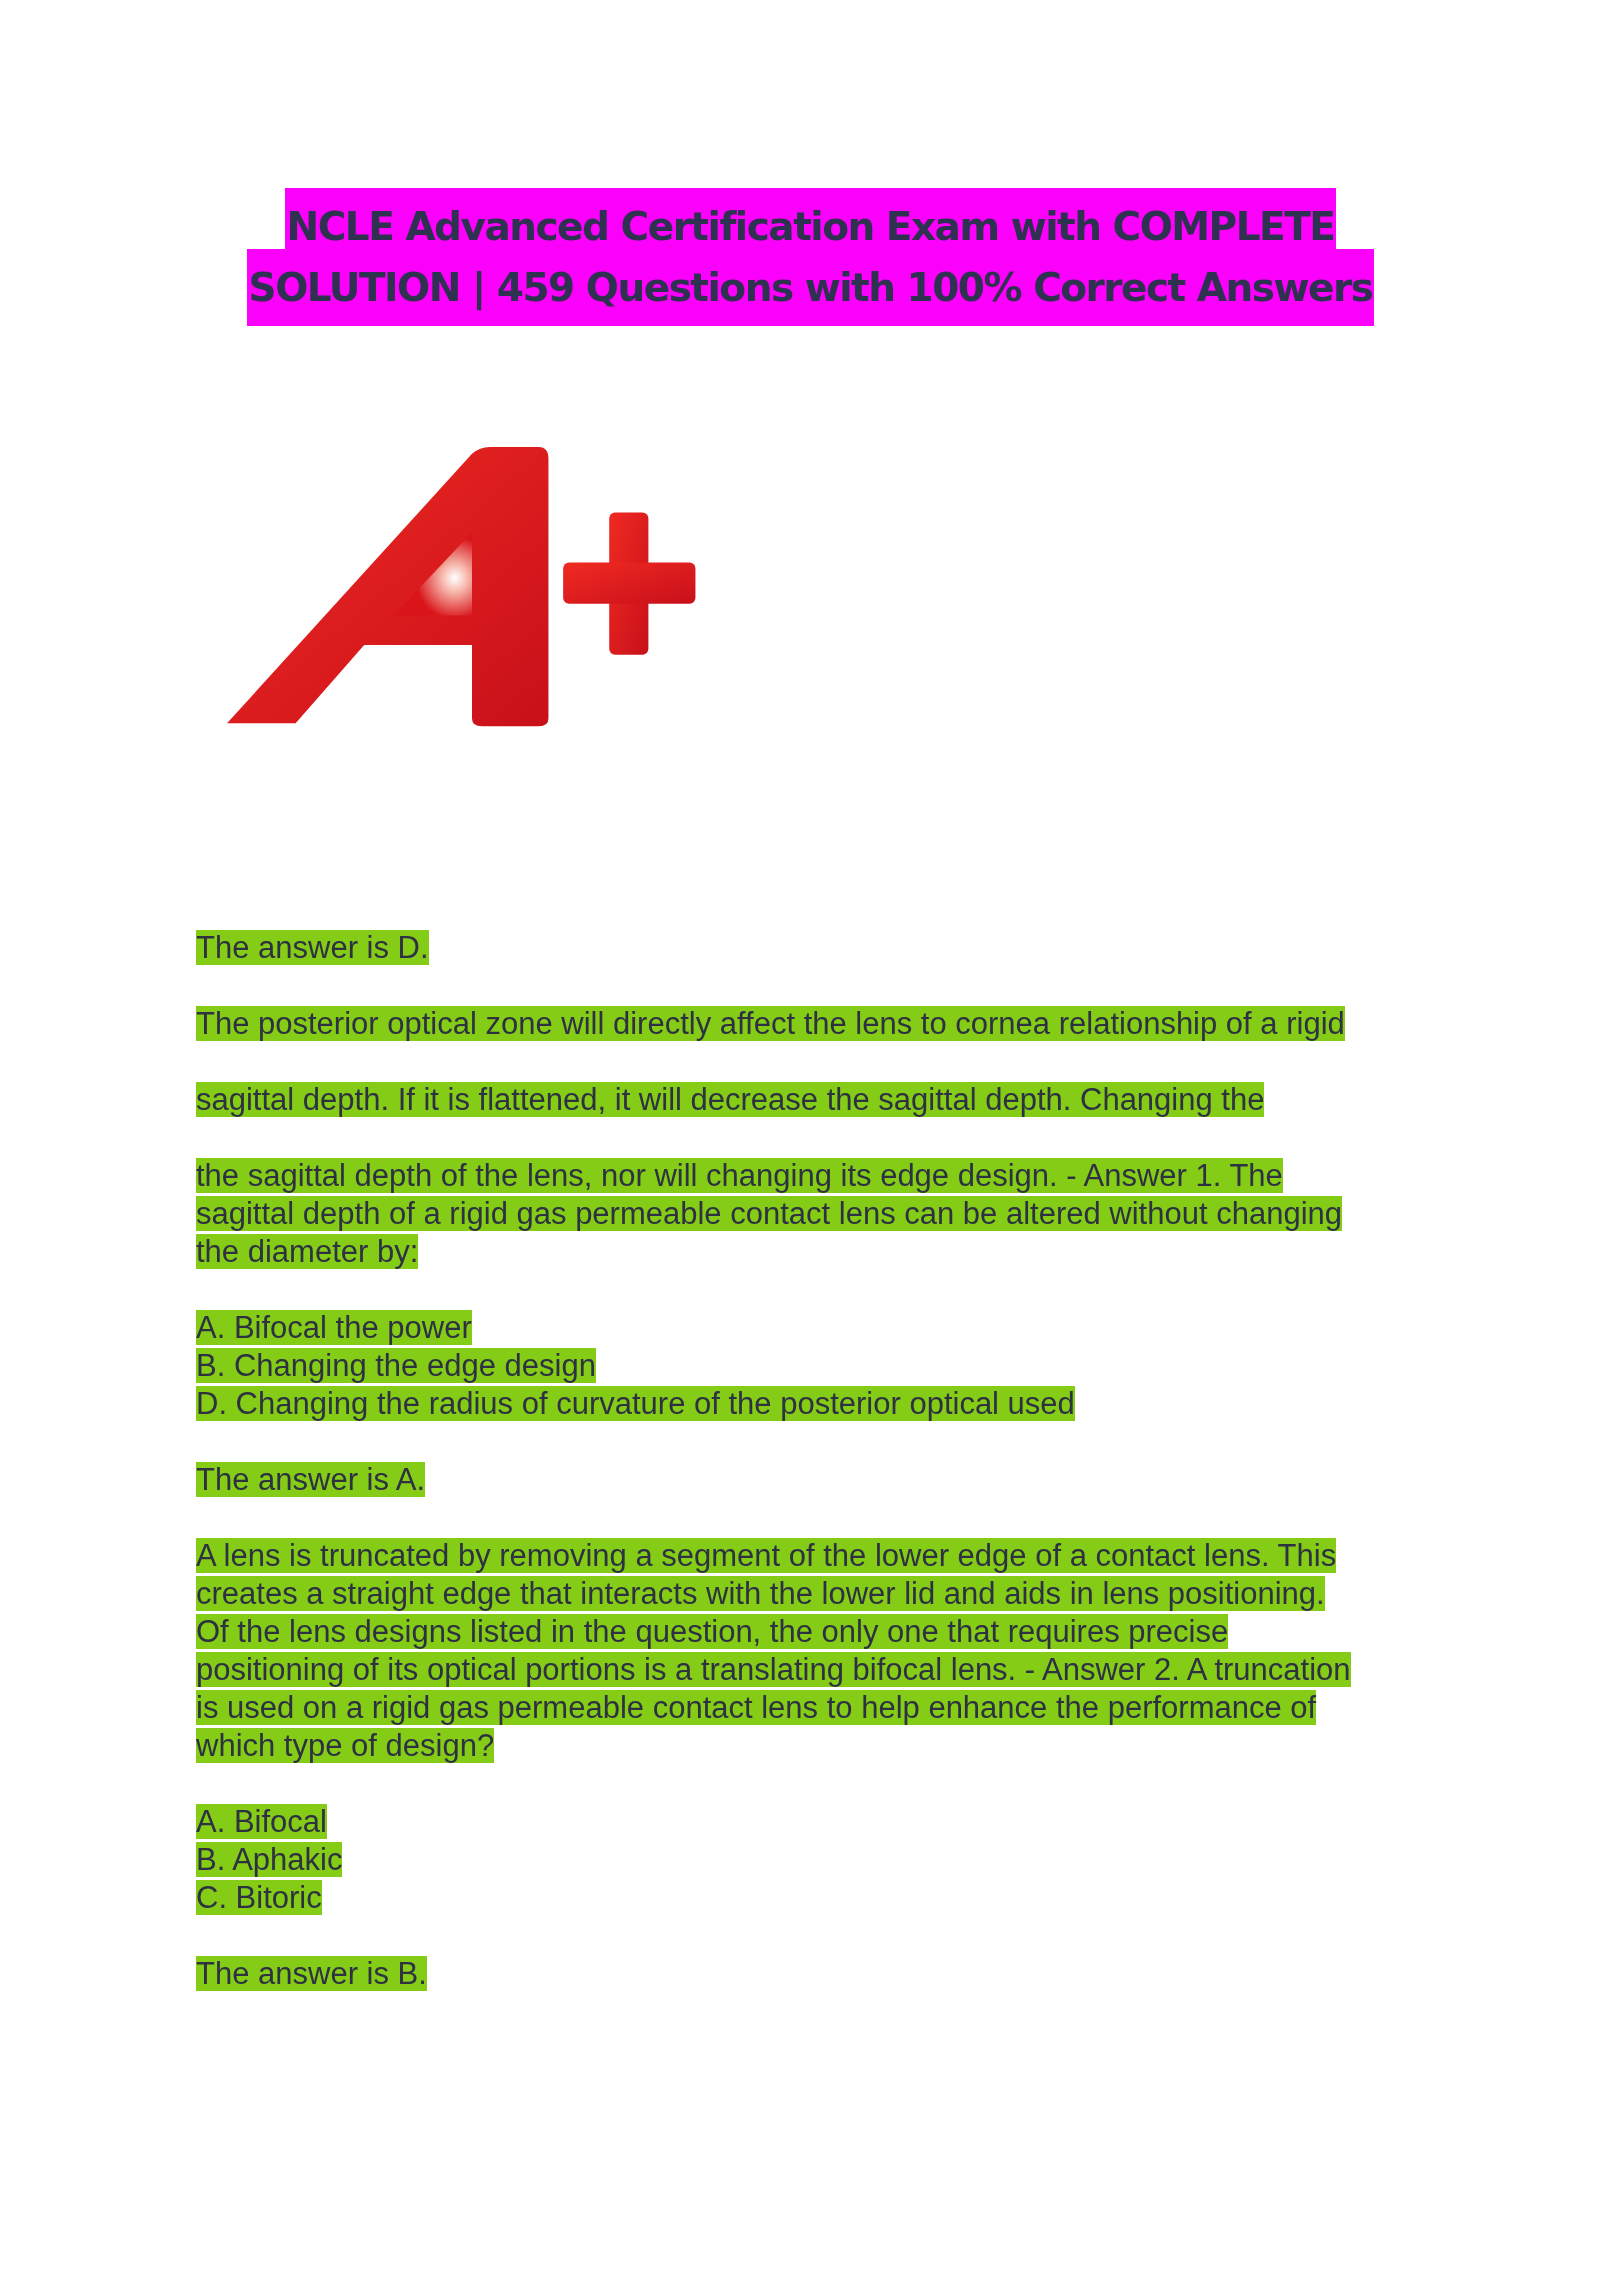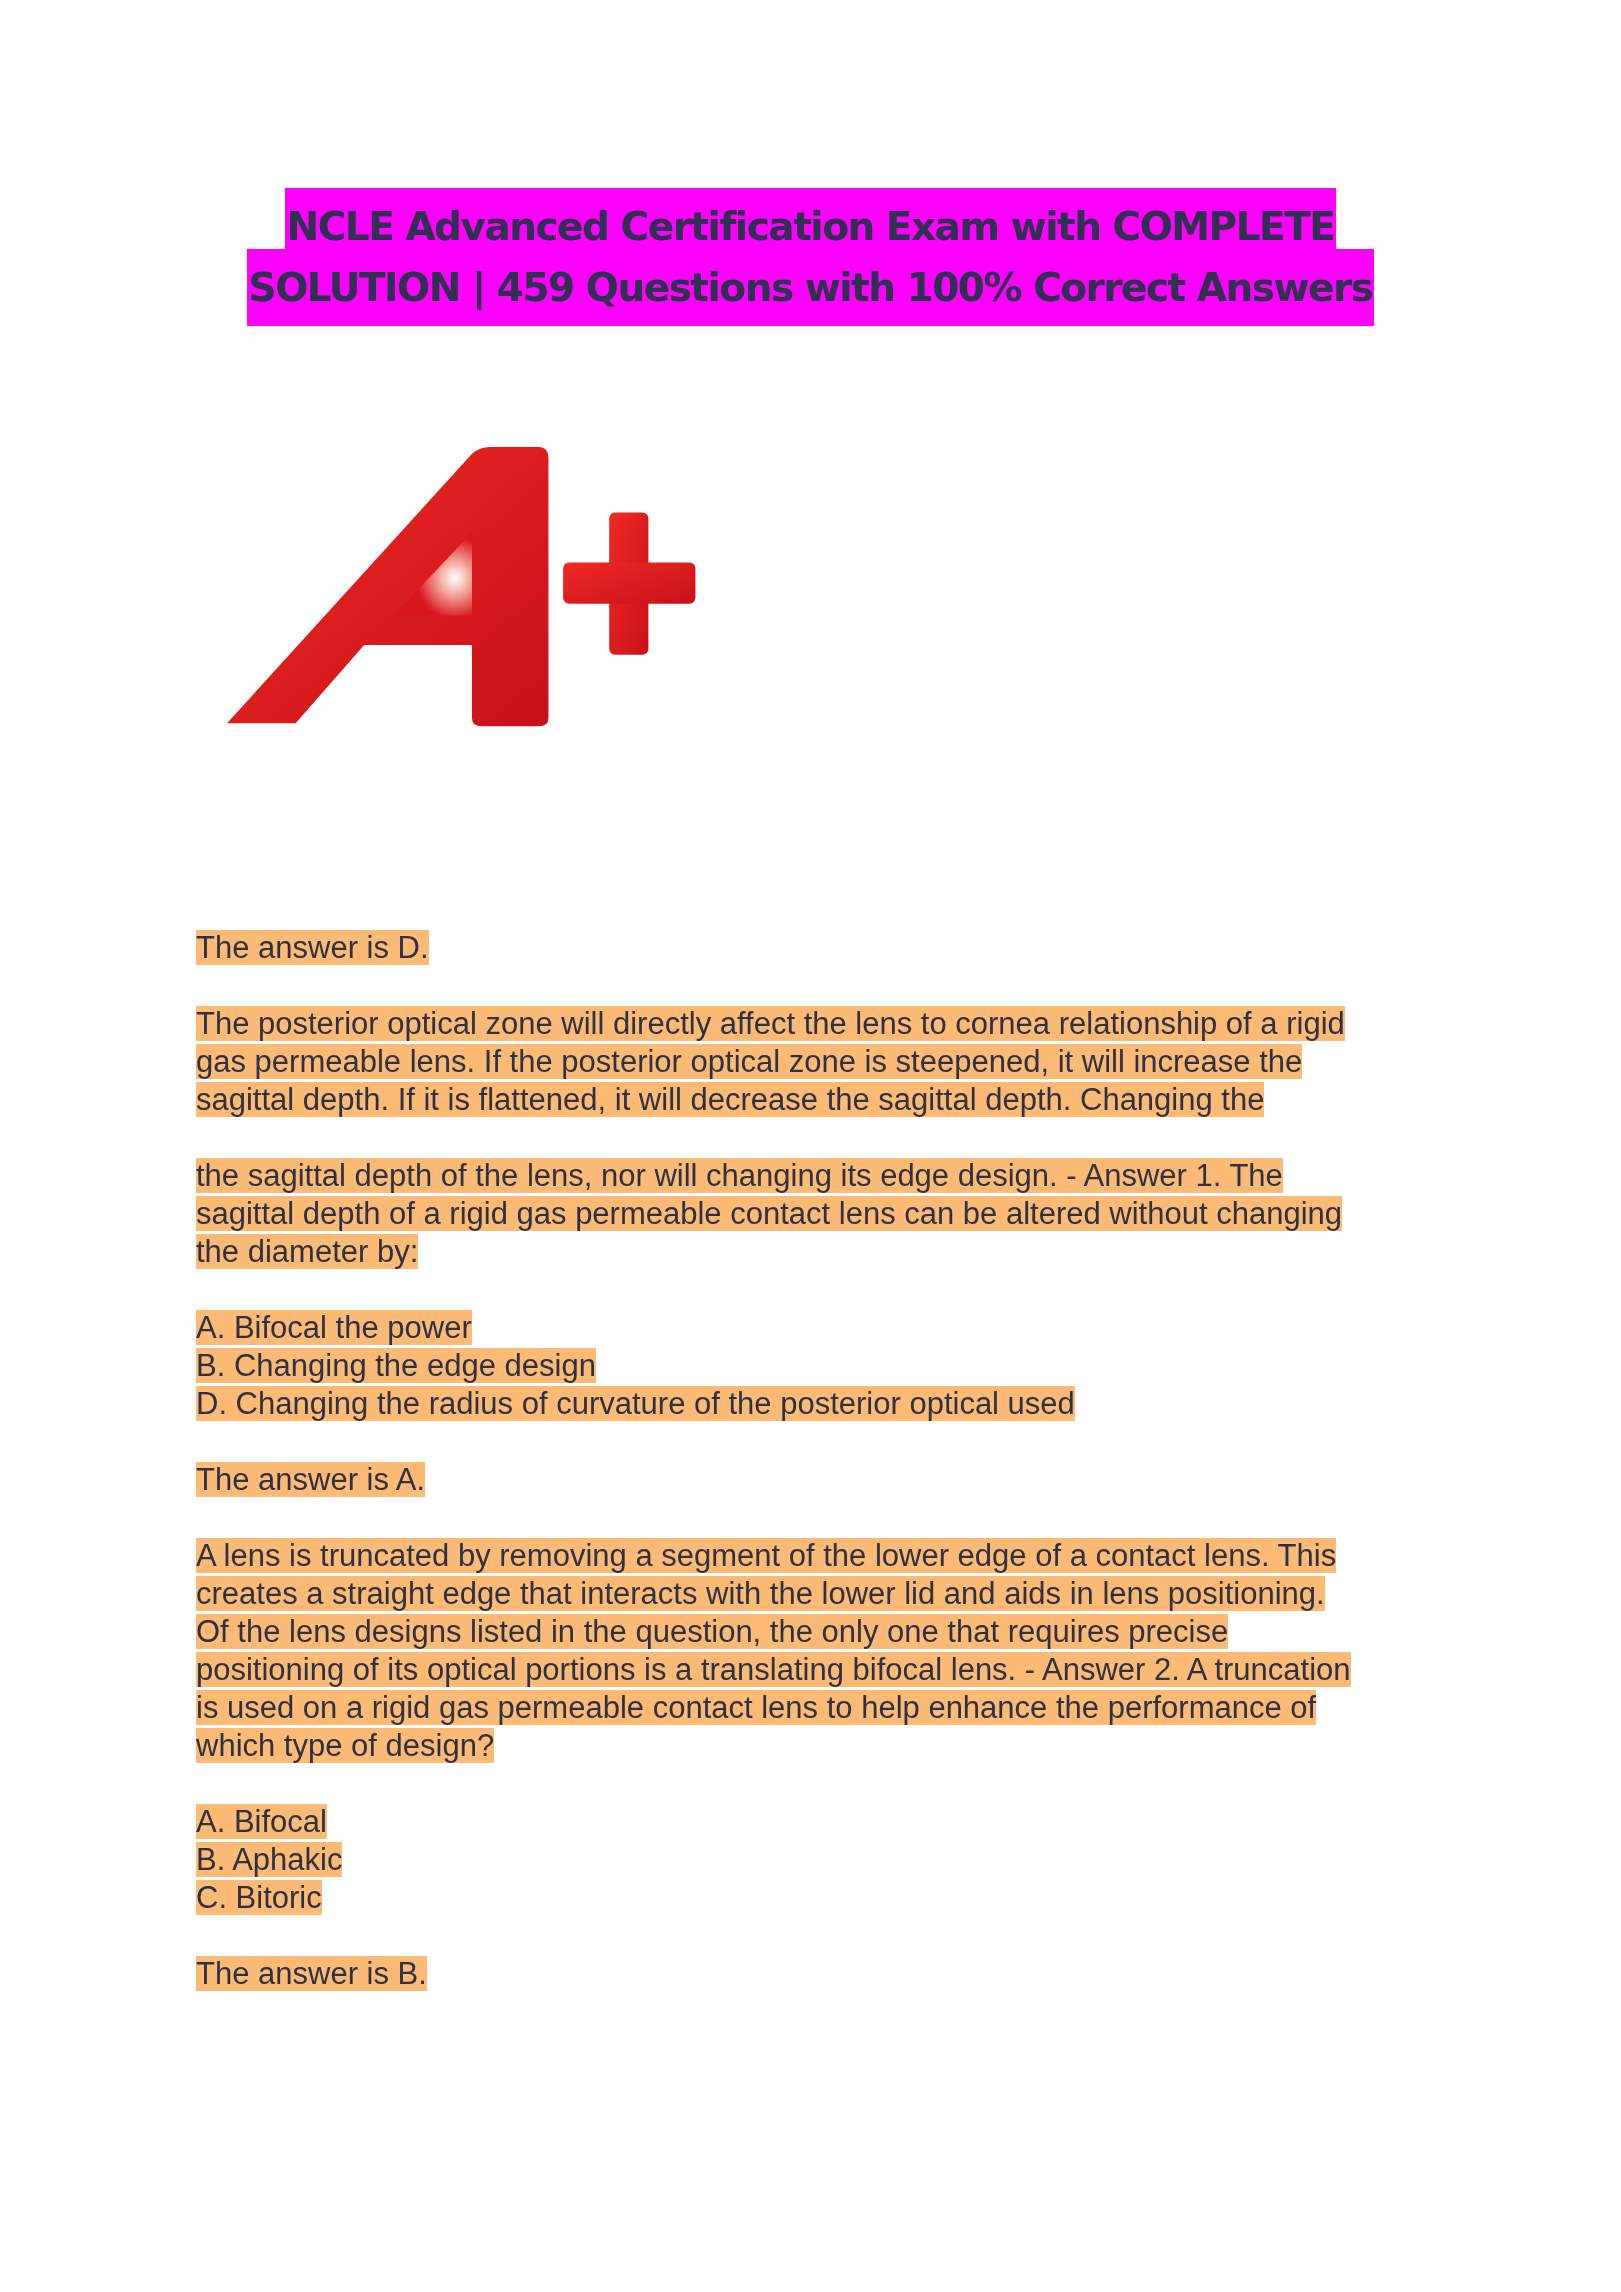--- a/index.html
+++ b/index.html
@@ -9,21 +9,21 @@
     font-family:"DejaVu Sans", sans-serif; font-weight:bold; font-size:39px;
     line-height:61px; color:#2e3150; letter-spacing:-1.5px;
   }
   .title span { background:#fb00fb; padding:16px 2px; }
   .logo { position:absolute; left:227px; top:439px; width:490px; height:304px; }
   .body {
     position:absolute; left:196px; top:929px; width:1274px;
     font-family:"Liberation Sans", sans-serif; font-size:31px; line-height:38px;
     color:#2d3142;
   }
-  .body .hl { background:#fdba74; }
+  .body .hl { background:#84cc16; }
   .para { margin:0 0 38px 0; }
   .opt { margin:0; }
   .optgroup { margin:0 0 38px 0; }
 </style>
 </head>
 <body>
 
 <div class="title">
   <span>NCLE Advanced Certification Exam with COMPLETE</span><br>
   <span>SOLUTION | 459 Questions with 100% Correct Answers</span>
@@ -50,21 +50,21 @@
     <rect x="390" y="75" width="40" height="145" rx="6" fill="url(#red)"></rect>
     <rect x="343" y="126" width="135" height="42" rx="6" fill="url(#red)"></rect>
   </svg>
 </div>
 
 <div class="body">
   <div class="para"><span class="hl">The answer is D.</span></div>
 
   <div class="para">
     <span class="hl">The posterior optical zone will directly affect the lens to cornea relationship of a rigid</span><br>
-    <span class="hl">gas permeable lens. If the posterior optical zone is steepened, it will increase the</span><br>
+    <br>
     <span class="hl">sagittal depth. If it is flattened, it will decrease the sagittal depth. Changing the</span><br>
     <br>
     <span class="hl">the sagittal depth of the lens, nor will changing its edge design. - Answer 1. The</span><br>
     <span class="hl">sagittal depth of a rigid gas permeable contact lens can be altered without changing</span><br>
     <span class="hl">the diameter by:</span>
   </div>
 
   <div class="optgroup">
     <div class="opt"><span class="hl">A. Bifocal the power</span></div>
     <div class="opt"><span class="hl">B. Changing the edge design</span></div>

